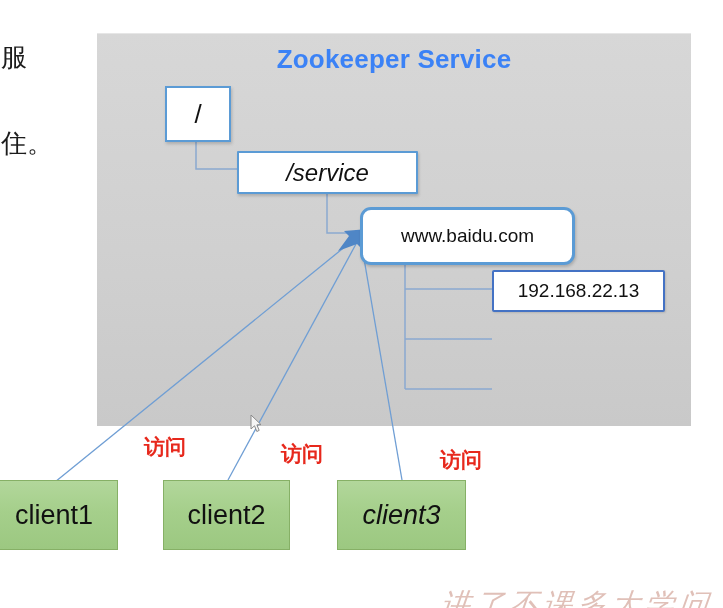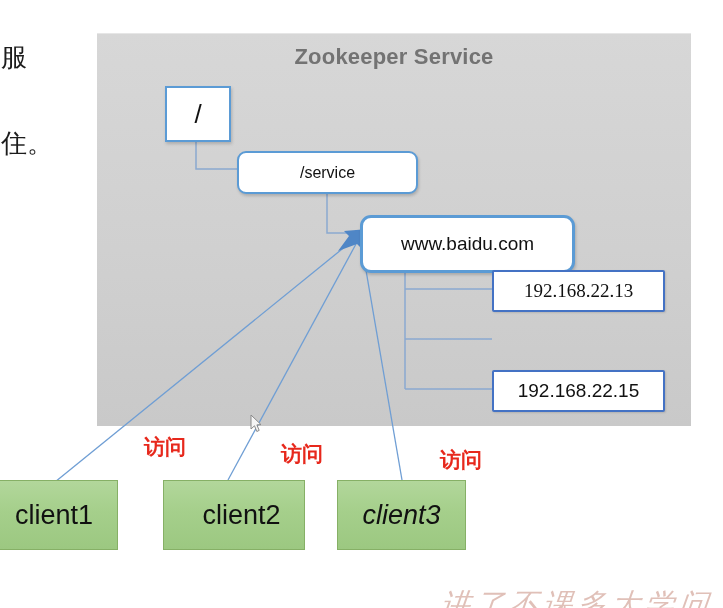--- a/index.html
+++ b/index.html
@@ -30,23 +30,23 @@
     left: 97px; top: 33px;
     width: 594px; height: 393px;
     background: linear-gradient(180deg, #d7d7d7 0%, #d0d0d0 55%, #c9c9c9 100%);
     box-shadow: inset 0 1px 0 #e6e6e6;
   }
   .panel-title {
     position: absolute;
     left: 97px; top: 44px;
     width: 594px;
     text-align: center;
-    font-size: 22px;
+    font-size: 26px;
     font-weight: bold;
-    color: #737373;
+    color: #3b82f6;
     letter-spacing: 0.2px;
   }
 
   .node {
     position: absolute;
     background: #ffffff;
     display: flex;
     align-items: center;
     justify-content: center;
     color: #111111;
@@ -55,40 +55,40 @@
   .root-box {
     left: 165px; top: 86px;
     width: 62px; height: 52px;
     border: 2px solid #5b9bd5;
     font-size: 26px;
   }
   .service-box {
     left: 237px; top: 151px;
     width: 177px; height: 39px;
     border: 2px solid #5b9bd5;
-    border-radius: 9px;
-    font-size: 16px;
+    border-radius: 1px;
+    font-size: 24px;
+    font-style: italic;
   }
   .domain-box {
     left: 360px; top: 207px;
     width: 209px; height: 52px;
     border: 3px solid #5b9bd5;
     border-radius: 11px;
     font-size: 19px;
-    margin-top: 8px;
   }
   .ip-box {
     left: 492px;
     width: 169px; height: 38px;
     border: 2px solid #4472c4;
     border-radius: 2px;
     font-size: 19px;
     box-shadow: 1px 1px 2px rgba(0,0,0,0.12);
   }
-  .ip-1 { top: 270px; font-family: Liberation Serif, serif; }
+  .ip-1 { top: 270px; }
   .ip-2 { top: 320px; }
   .ip-3 { top: 370px; }
 
   
   #connector-svg {
     position: absolute;
     left: 0; top: 0;
     pointer-events: none;
   }
 
@@ -99,21 +99,21 @@
     height: 68px;
     background: linear-gradient(180deg, #b2d79b 0%, #a5cf8b 45%, #9cc881 100%);
     border: 1px solid #86b066;
     display: flex;
     align-items: center;
     justify-content: center;
     font-size: 27px;
     color: #111111;
   }
   .client-1 { left: -10px; width: 126px; }
-  .client-2 { left: 163px; width: 125px; padding-left: 15px; }
+  .client-2 { left: 163px; width: 125px; }
   .client-3 { left: 337px; width: 127px; font-style: italic; }
 
   .access-label {
     position: absolute;
     font-size: 21px;
     font-weight: 700;
     color: #e7281c;
     white-space: nowrap;
   }
   .access-1 { left: 144px; top: 433px; }
@@ -173,23 +173,20 @@
   </div>
   <div class="node service-box">
     <span>/service</span>
   </div>
   <div class="node domain-box">
     <span>www.baidu.com</span>
   </div>
   <div class="node ip-box ip-1">
     <span>192.168.22.13</span>
   </div>
-  <div class="node ip-box ip-3">
-    <span>192.168.22.15</span>
-  </div>
 
   <div class="access-label access-1">访问</div>
   <div class="access-label access-2">访问</div>
   <div class="access-label access-3">访问</div>
 
   <div class="client-box client-1">
     <span>client1</span>
   </div>
   <div class="client-box client-2">
     <span>client2</span>

